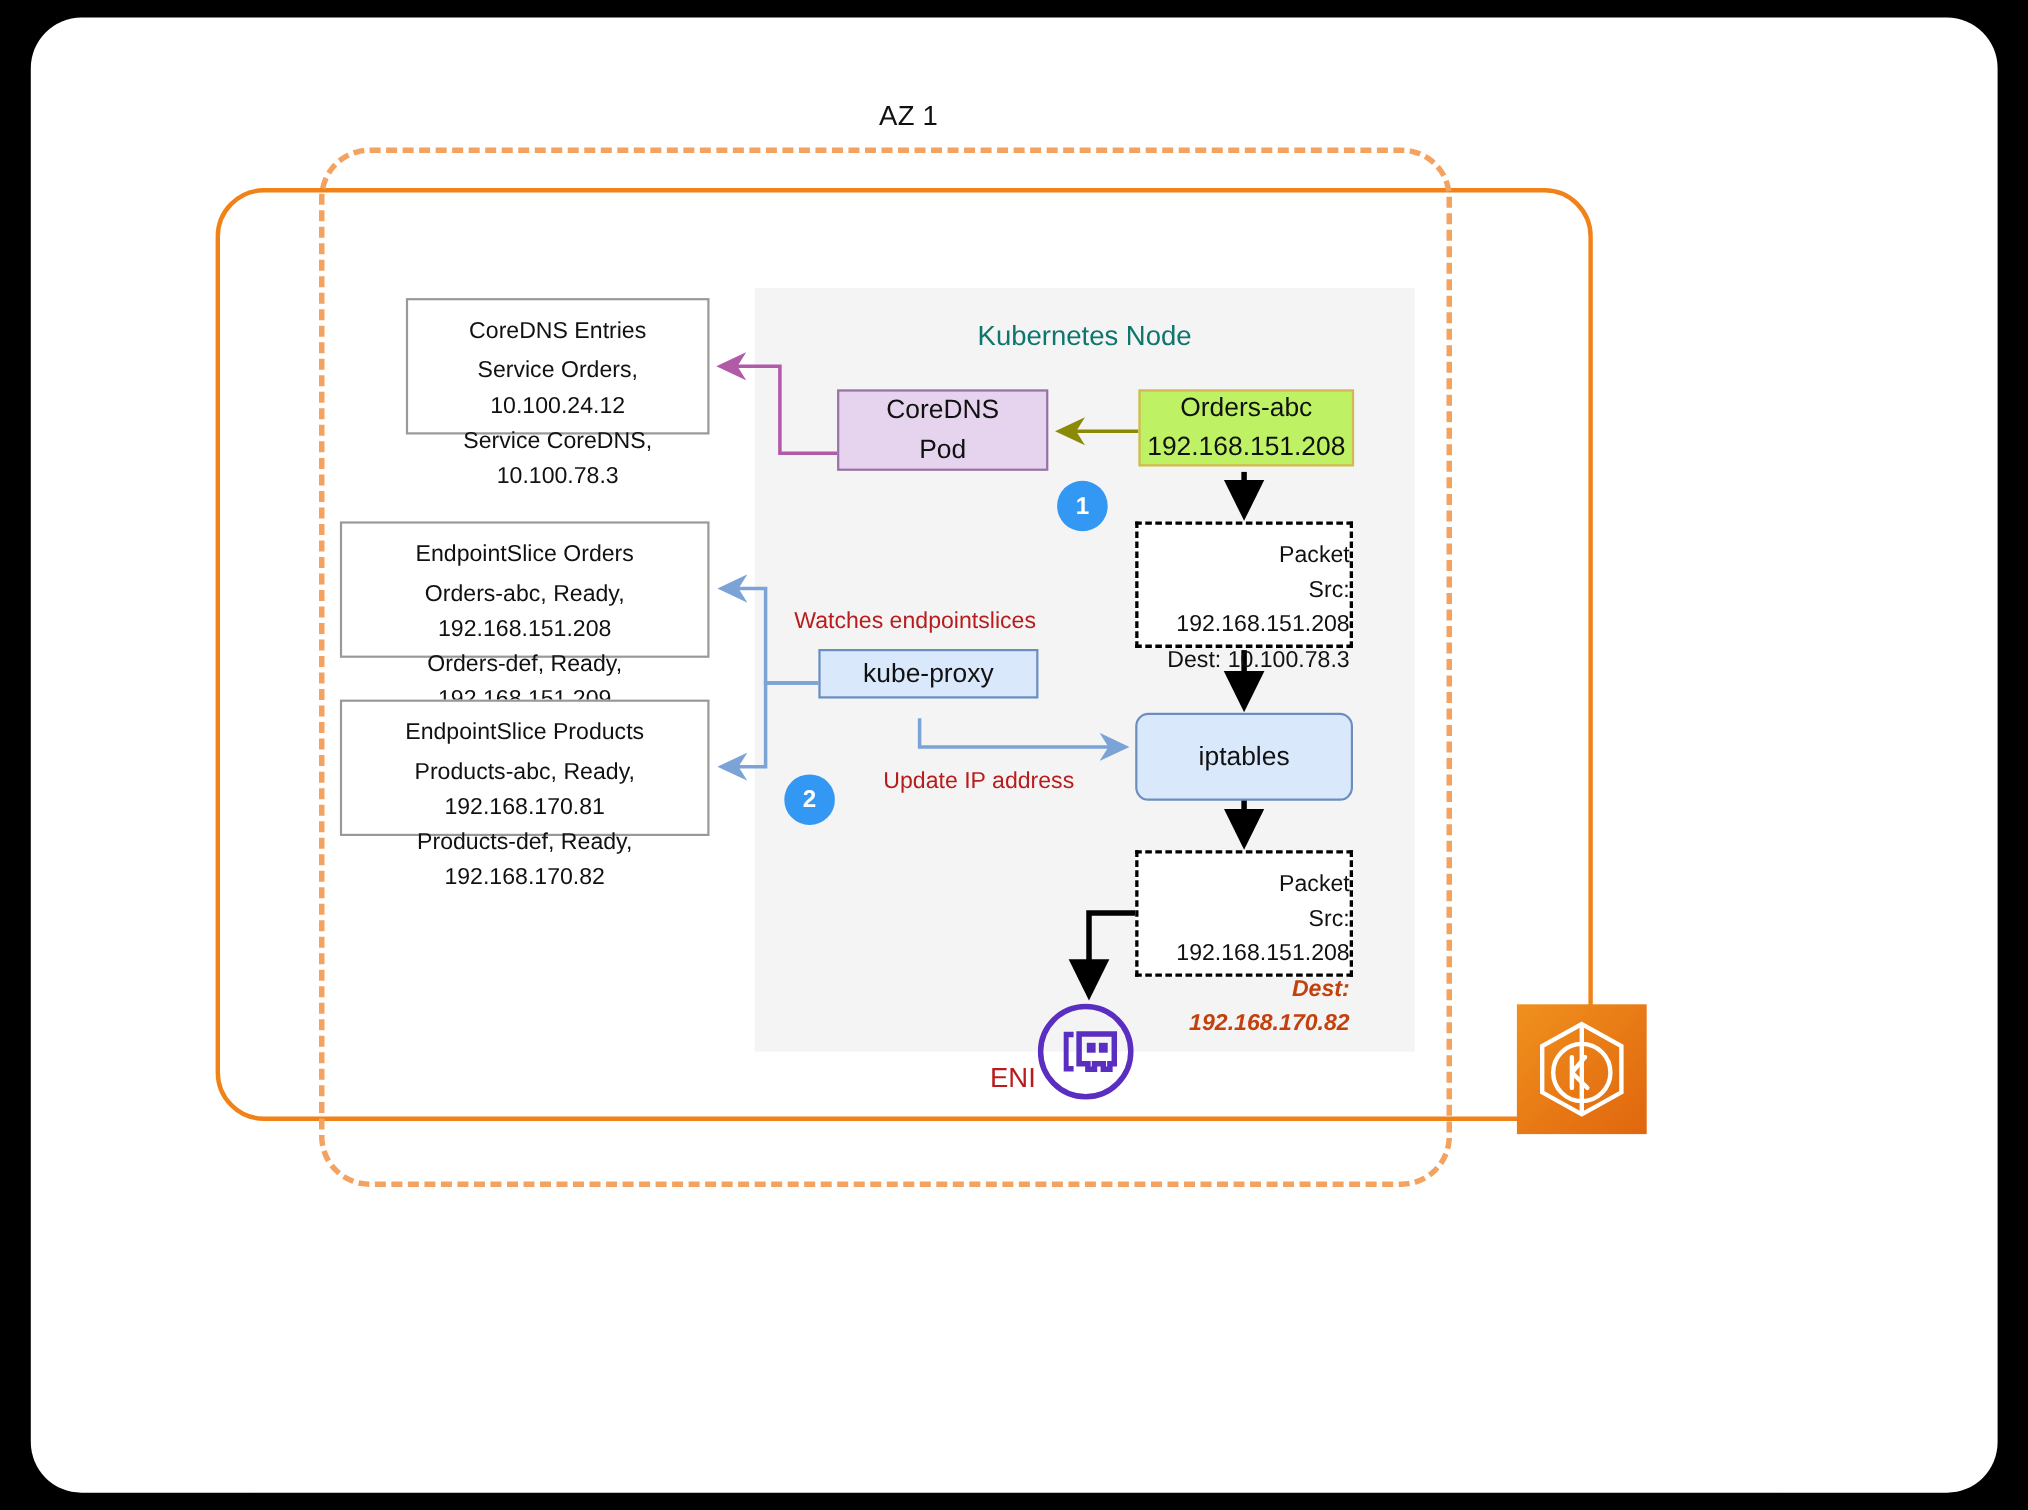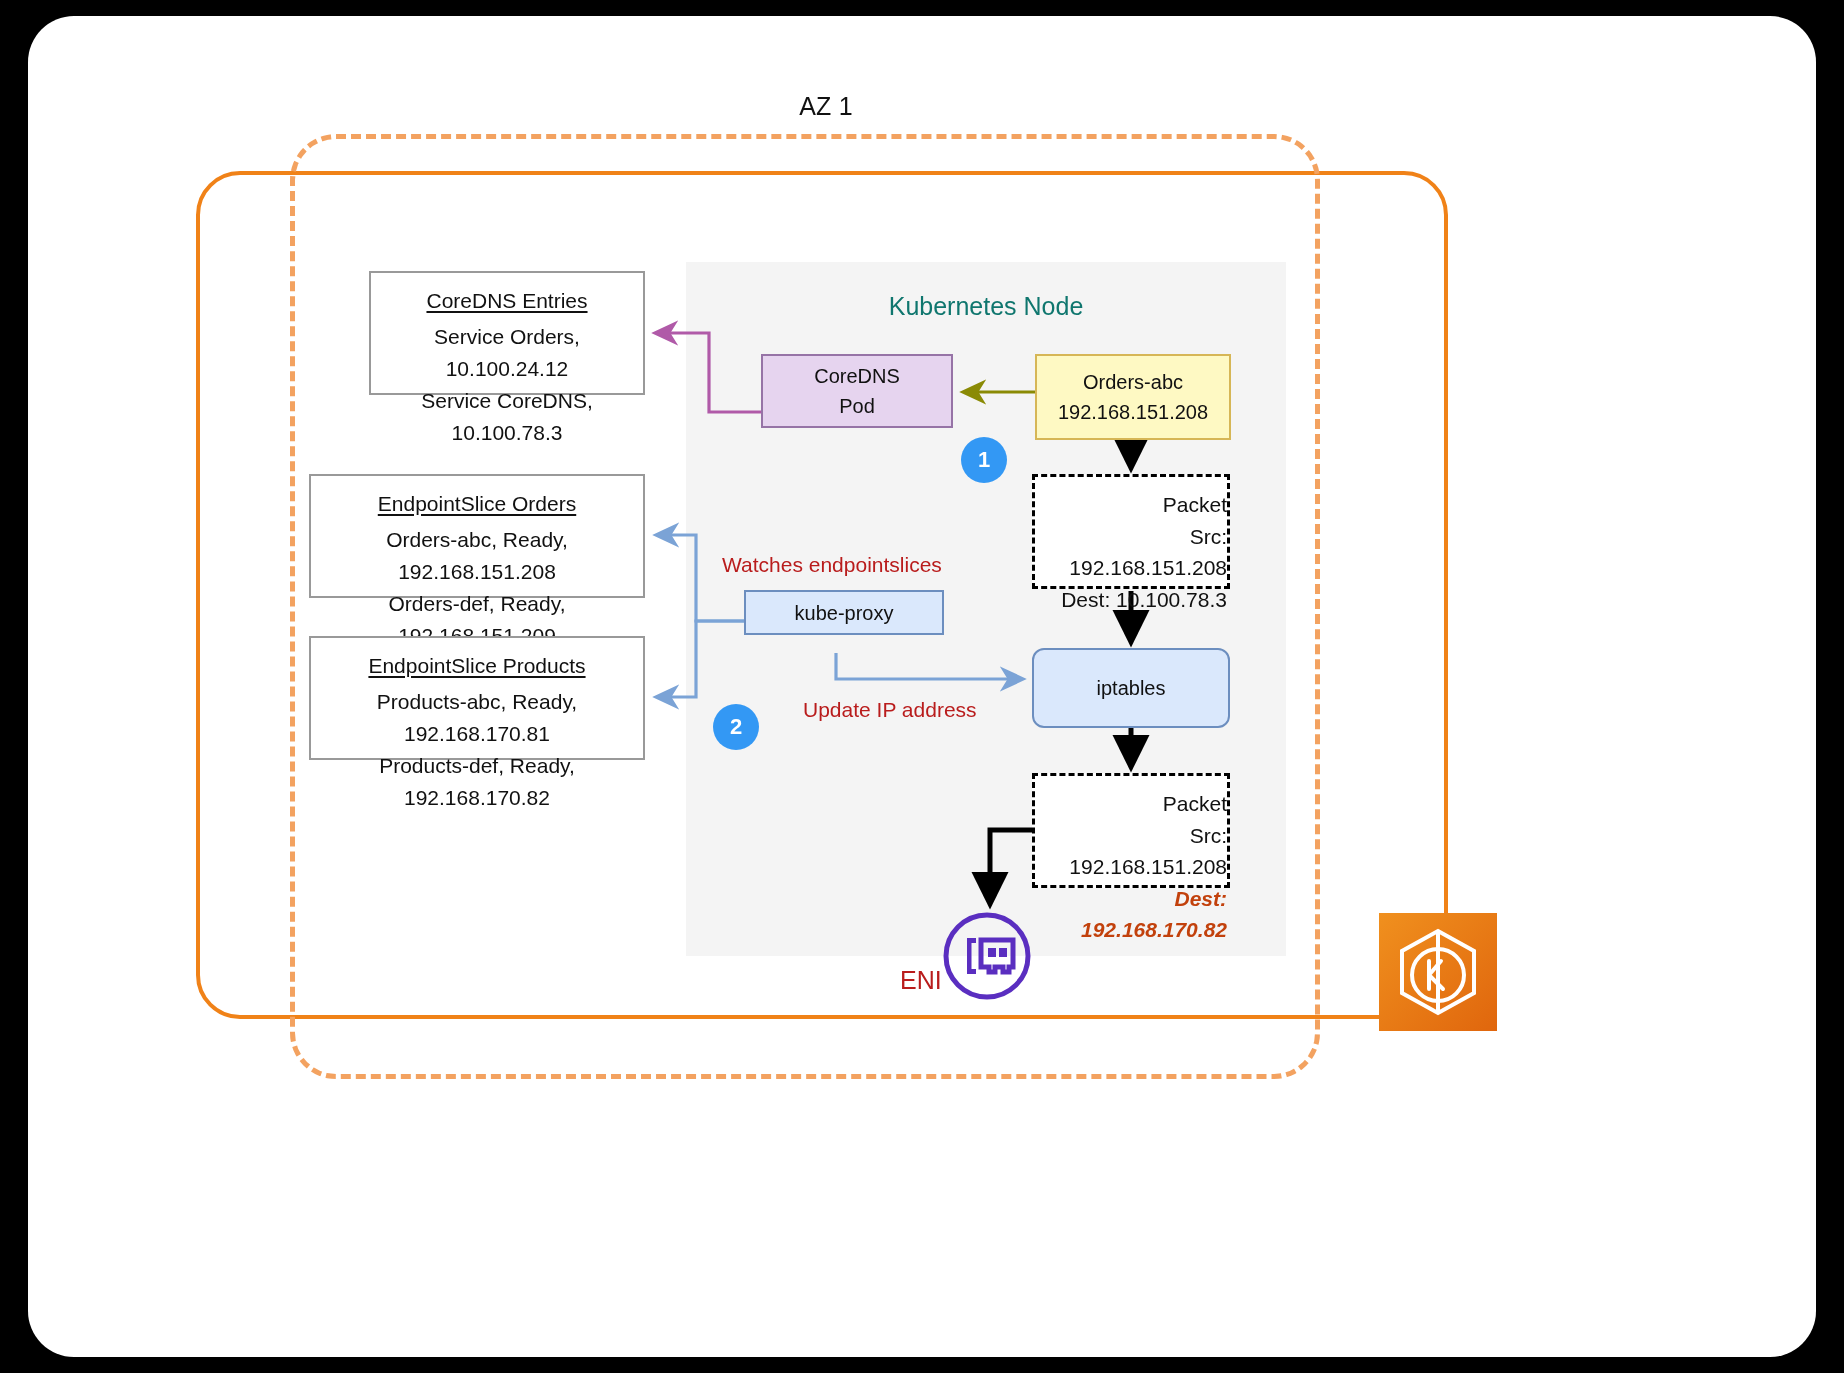--- a/index.html
+++ b/index.html
@@ -88,52 +88,51 @@
     box-sizing: border-box;
     border: 2px solid #999999;
     background: #ffffff;
     text-align: center;
     color: #111111;
     font-size: 21px;
     line-height: 1.52;
     padding-top: 12px;
   }
   .info-box .bx-title {
-    text-decoration: underline;
     text-underline-offset: 3px;
     display: block;
     margin-bottom: 4px;
   }
   .info-box .bx-line {
     display: block;
   }
 
   #box-coredns-entries { left: 341px; top: 255px; width: 276px; height: 124px; }
   #box-eps-orders      { left: 281px; top: 458px; width: 336px; height: 124px; }
   #box-eps-products    { left: 281px; top: 620px; width: 336px; height: 124px; }
 
   
   .node-box {
     position: absolute;
     box-sizing: border-box;
     display: flex;
     flex-direction: column;
     align-items: center;
     justify-content: center;
-    font-size: 20px;
+    font-size: 24px;
     color: #111111;
     line-height: 1.5;
   }
   #box-coredns-pod {
     left: 733px; top: 338px; width: 192px; height: 74px;
     background: #e6d4ef; border: 2px solid #9673a6;
   }
   #box-orders-abc {
-    left: 1007px; top: 338px; width: 196px; height: 86px;
-    background: #fef9c3; border: 2px solid #d6b656;
+    left: 1007px; top: 338px; width: 196px; height: 70px;
+    background: #bef264; border: 2px solid #d6b656;
   }
   #box-kube-proxy {
     left: 716px; top: 574px; width: 200px; height: 45px;
     background: #dae8fc; border: 2px solid #6c8ebf;
   }
   #box-iptables {
     left: 1004px; top: 632px; width: 198px; height: 80px;
     background: #dae8fc; border: 2px solid #6c8ebf; border-radius: 12px;
   }
 

